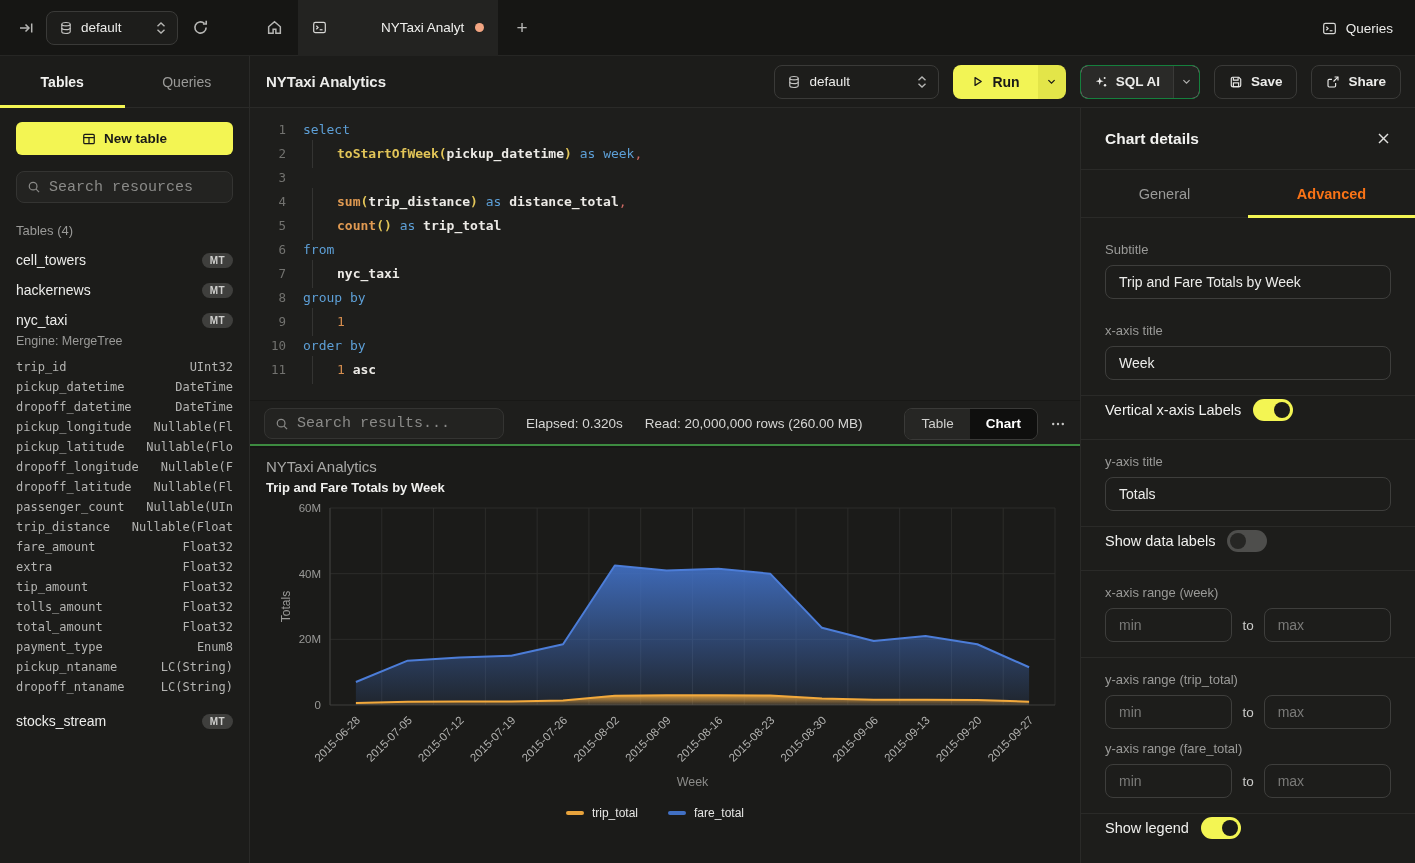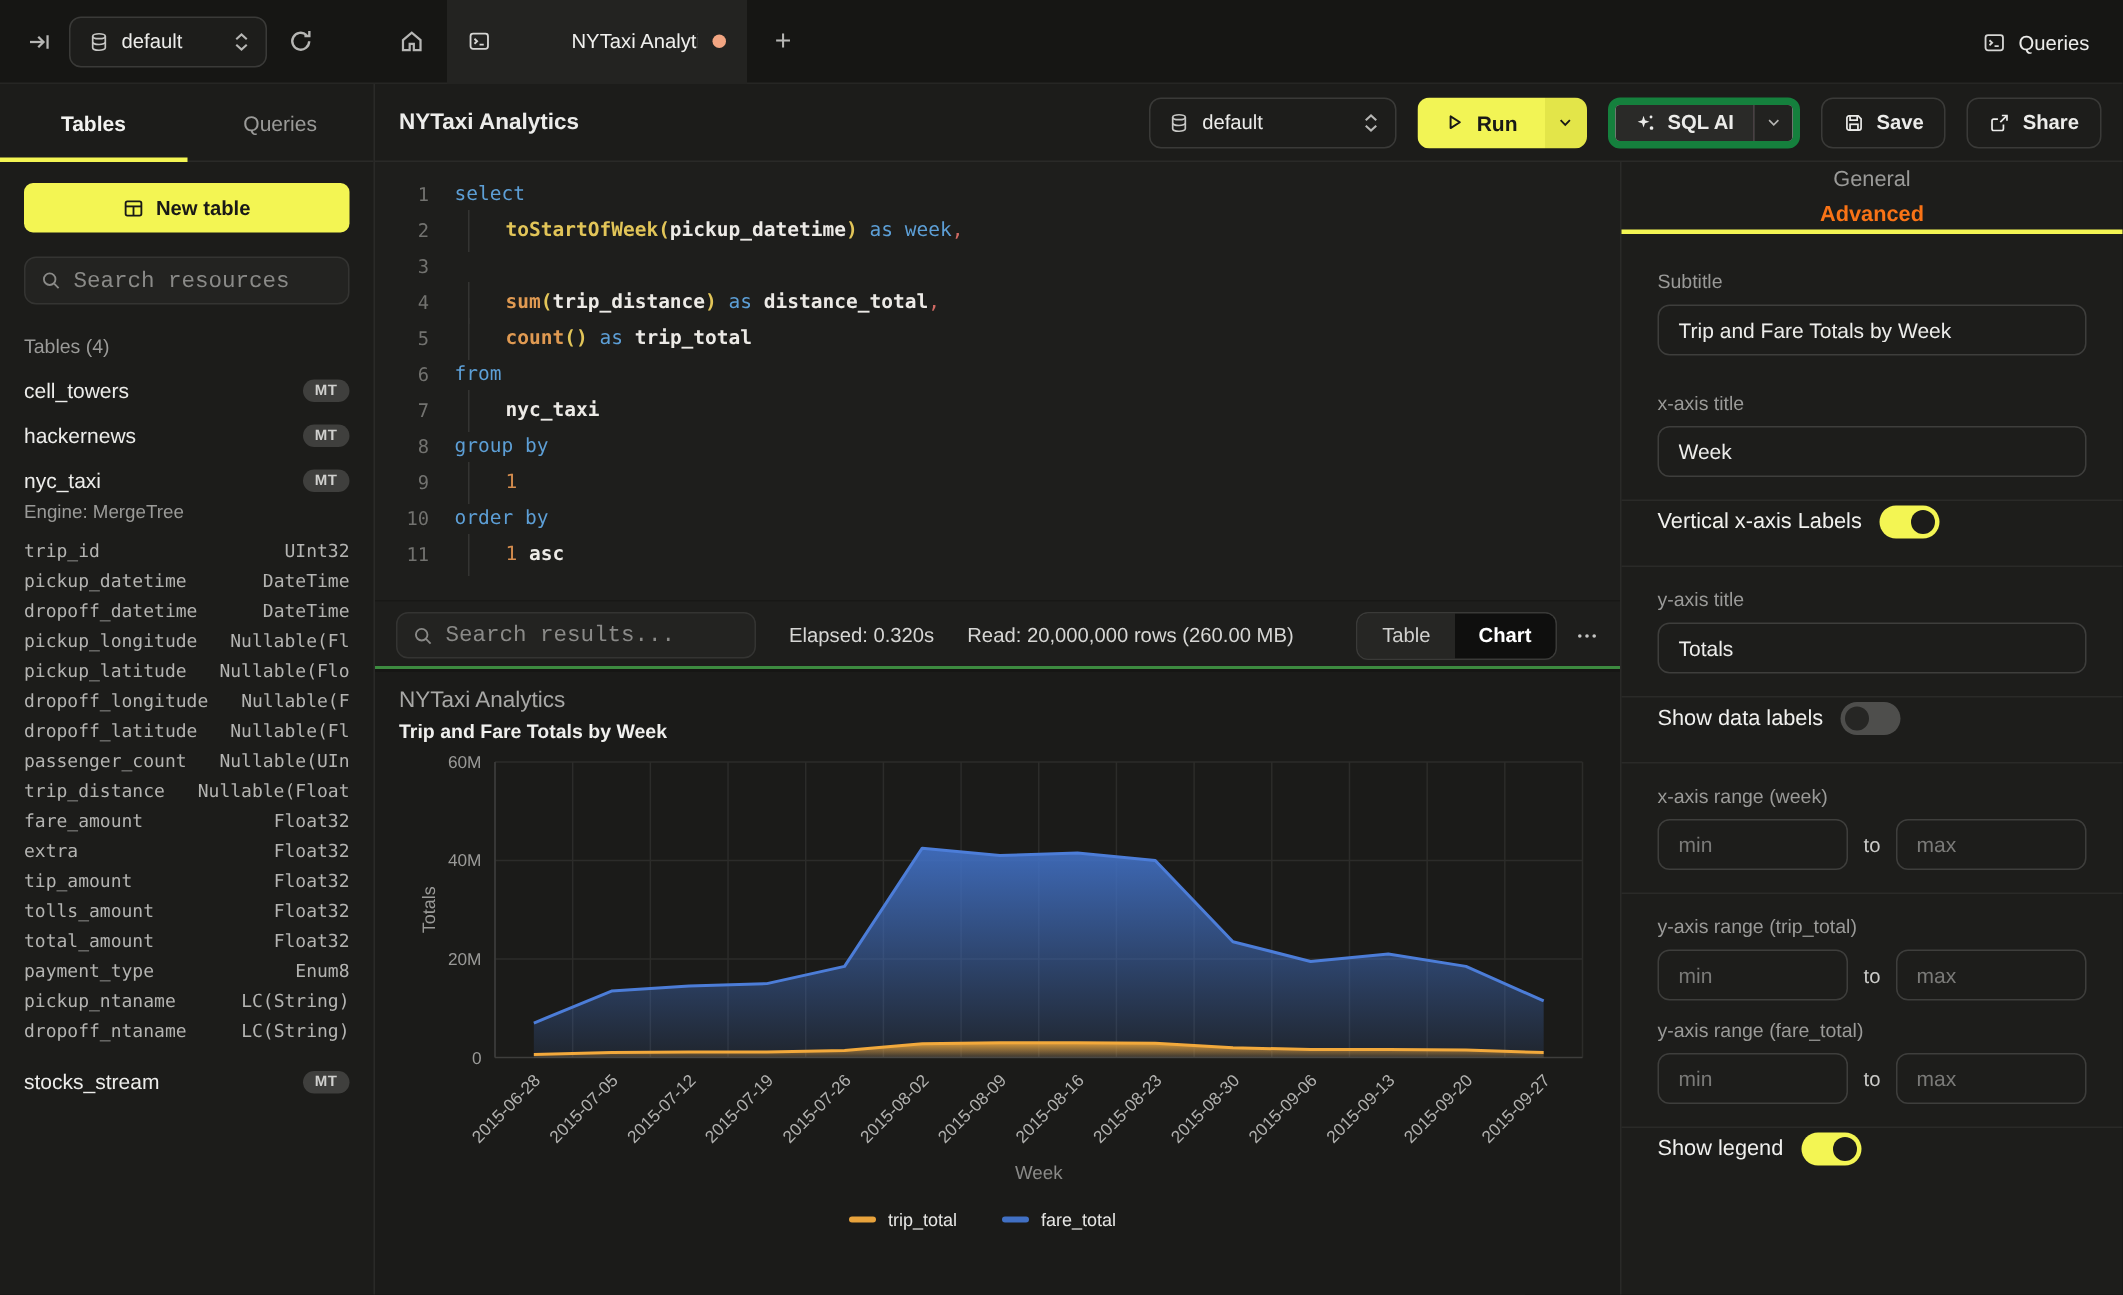--- a/index.html
+++ b/index.html
@@ -68,21 +68,21 @@
   .header-actions { margin-left:auto; display:flex; align-items:center; gap:14px; }
   .db-pill2 { width:165px; height:34px; }
   .run-btn { display:flex; height:34px; border-radius:8px; overflow:hidden; cursor:pointer; }
   .run-main { background:#f2f455; color:#191917; display:flex; align-items:center; gap:8px;
     padding:0 18px; font-size:14px; font-weight:bold; border:none; cursor:pointer; }
   .run-caret { background:#e3e549; border:none; width:28px; display:flex; align-items:center;
     justify-content:center; color:#34341a; cursor:pointer; }
   .dark-btn { height:34px; display:flex; align-items:center; gap:8px; background:#222220;
     border:1px solid #3a3a38; border-radius:8px; color:#ececea; font-size:13.5px; font-weight:600;
     padding:0 14px; cursor:pointer; }
-  .sqlai-group { display:flex; height:34px; border:5px solid #15803d; border-radius:8px;
+  .sqlai-group { display:flex; height:34px; border:1px solid #15803d; border-radius:8px;
     overflow:hidden; background:#f9a8d4; }
   .sqlai-main { display:flex; align-items:center; gap:8px; padding:0 13px; background:#2a2a28;
     border:none; color:#ececea; font-size:13.5px; font-weight:600; cursor:pointer; }
   .sqlai-caret { width:26px; background:#222220; border:none; border-left:1px solid #3a3a38;
     color:#b6b6b4; display:flex; align-items:center; justify-content:center; cursor:pointer; }
   .ghost-btn { background:#1d1d1b; }
 
   
   .editor { position:absolute; left:250px; top:108px; width:830px; height:292px; background:#1e1e1c;
     padding:10px 0 0 10px; cursor:text; }
@@ -126,21 +126,21 @@
   .legend-item { display:flex; align-items:center; gap:8px; cursor:pointer; }
   .legend-swatch { width:18px; height:4px; border-radius:2px; }
   .legend-label { font-size:12px; color:#e6e6e4; }
 
   
   .right-panel { position:absolute; left:1080px; top:108px; width:335px; height:755px;
     background:#1d1d1b; border-left:1px solid #2a2a28; }
   .panel-head { height:62px; display:flex; align-items:center; justify-content:space-between;
     padding:0 24px; border-bottom:1px solid #2a2a28; }
   .panel-title { font-size:15.5px; font-weight:bold; color:#f2f2f0; }
-  .panel-tabs { height:48px; display:flex; border-bottom:1px solid #2a2a28;flex-direction:column; }
+  .panel-tabs { height:48px; display:flex; border-bottom:1px solid #2a2a28; }
   .panel-tab { flex:1; background:none; border:none; font-size:14.5px; color:#9a9a98;
     cursor:pointer; position:relative; }
   .panel-tab.active { color:#f97316; font-weight:bold; }
   .panel-tab.active::after { content:""; position:absolute; left:0; right:0; bottom:-1px; height:3px;
     background:#f3f553; }
   .panel-body { padding:0 24px; }
   .field-label { margin-top:24px; font-size:13px; color:#9a9a98; }
   .field-label.tight { margin-top:14px; }
   .field-label.tighter { margin-top:12px; }
   .text-input { margin-top:8px; width:100%; height:34px; background:transparent;
@@ -559,20 +559,29 @@
         <span class="legend-label">trip_total</span>
       </div>
       <div class="legend-item">
         <span class="legend-swatch" style="background: rgb(65, 112, 196);"></span>
         <span class="legend-label">fare_total</span>
       </div>
     </div>
 </div>
 
 <div class="right-panel">
+  <div class="panel-head">
+    <span class="panel-title">Chart details</span>
+    <button class="icon-btn">
+      <svg width="15" height="15" viewBox="0 0 16 16" fill="none" stroke="#e0e0de" stroke-width="1.5">
+          <line x1="3.2" y1="3.2" x2="12.8" y2="12.8"></line>
+          <line x1="12.8" y1="3.2" x2="3.2" y2="12.8"></line>
+        </svg>
+    </button>
+  </div>
   <div class="panel-tabs">
     <button class="panel-tab">General</button>
     <button class="panel-tab active">Advanced</button>
   </div>
   <div class="panel-body">
     <div class="field-label">Subtitle</div>
     <input class="text-input" value="Trip and Fare Totals by Week" style="">
 
     <div class="field-label">x-axis title</div>
     <input class="text-input" value="Week" style="">

